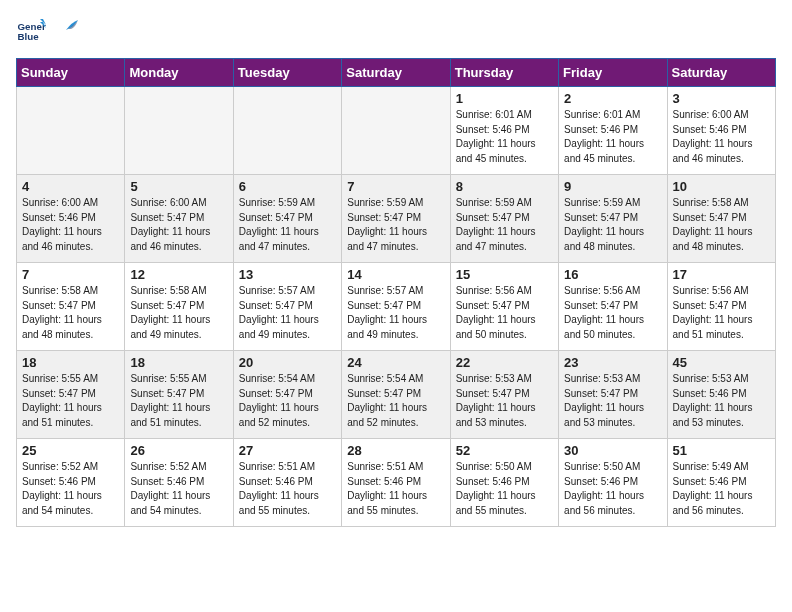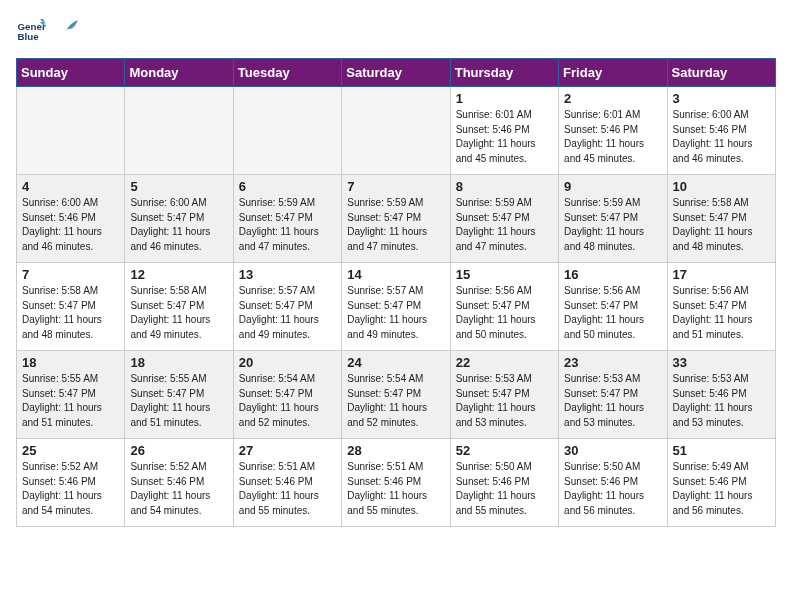--- a/index.html
+++ b/index.html
@@ -282,21 +282,21 @@
 and 53 minutes.</div>
         </td>
         <td class="shaded">
           <div class="day-num">23</div>
           <div class="day-info">Sunrise: 5:53 AM
 Sunset: 5:47 PM
 Daylight: 11 hours
 and 53 minutes.</div>
         </td>
         <td class="shaded">
-          <div class="day-num">33</div>
+          <div class="day-num">45</div>
           <div class="day-info">Sunrise: 5:53 AM
 Sunset: 5:46 PM
 Daylight: 11 hours
 and 53 minutes.</div>
         </td>
       </tr>
       <tr>
         <td>
           <div class="day-num">25</div>
           <div class="day-info">Sunrise: 5:52 AM

